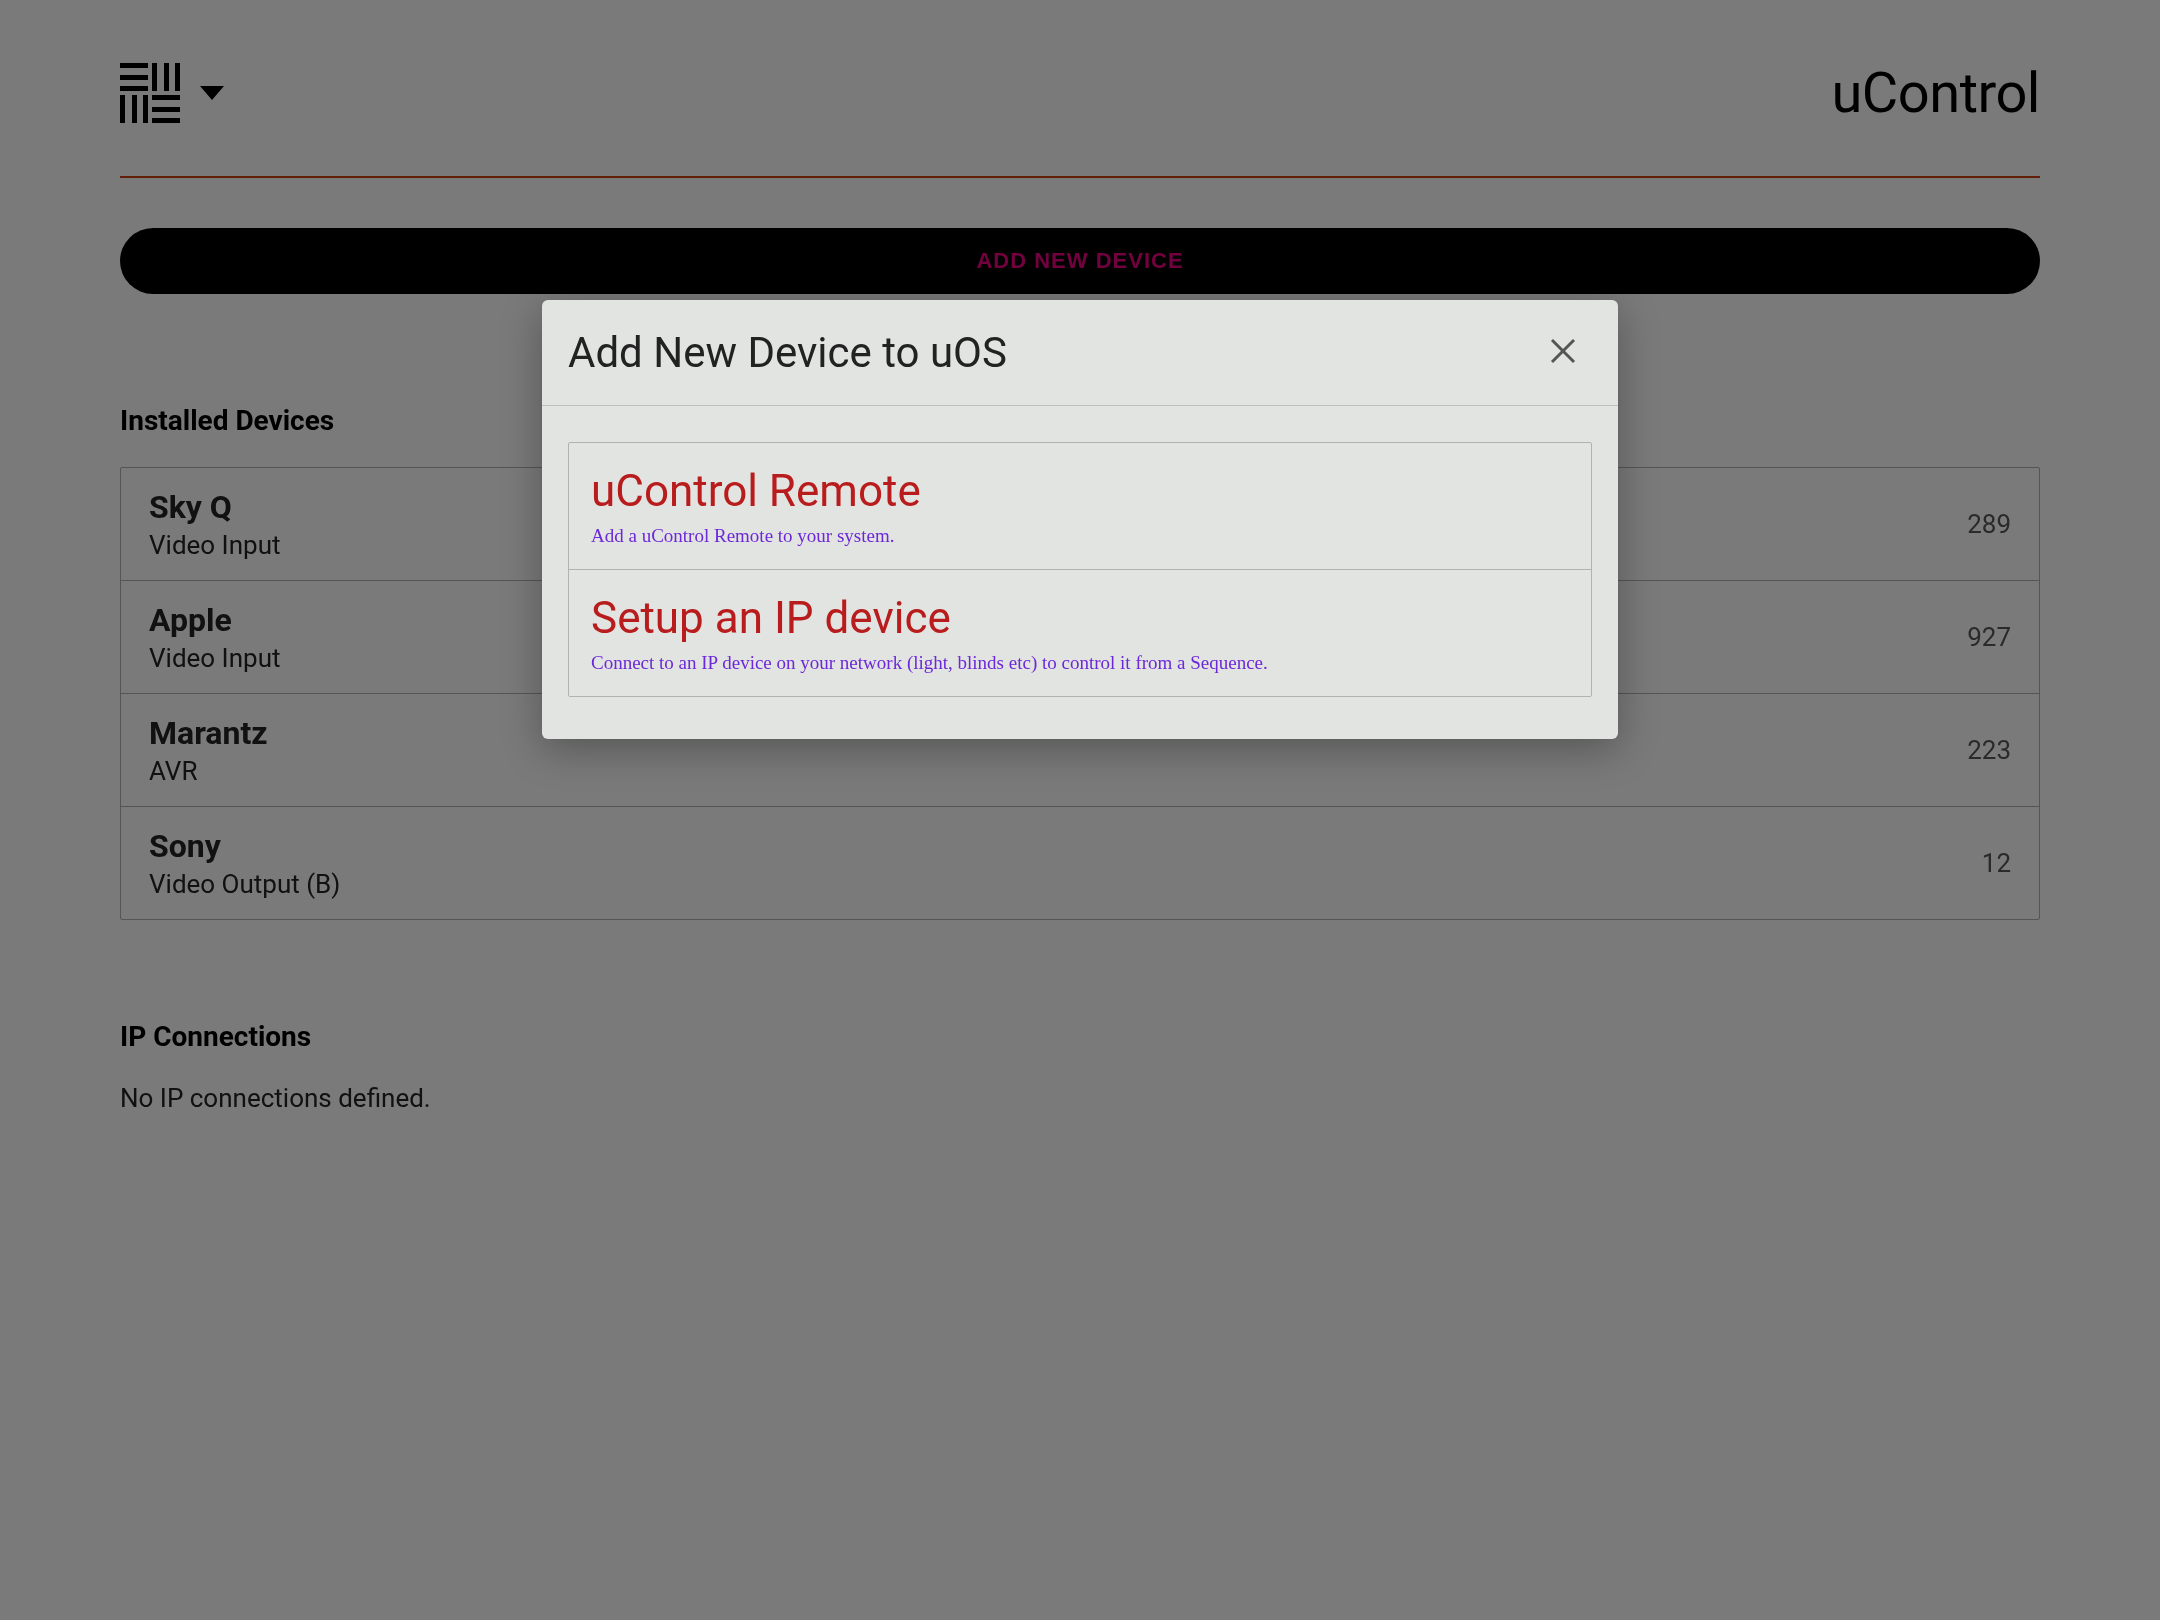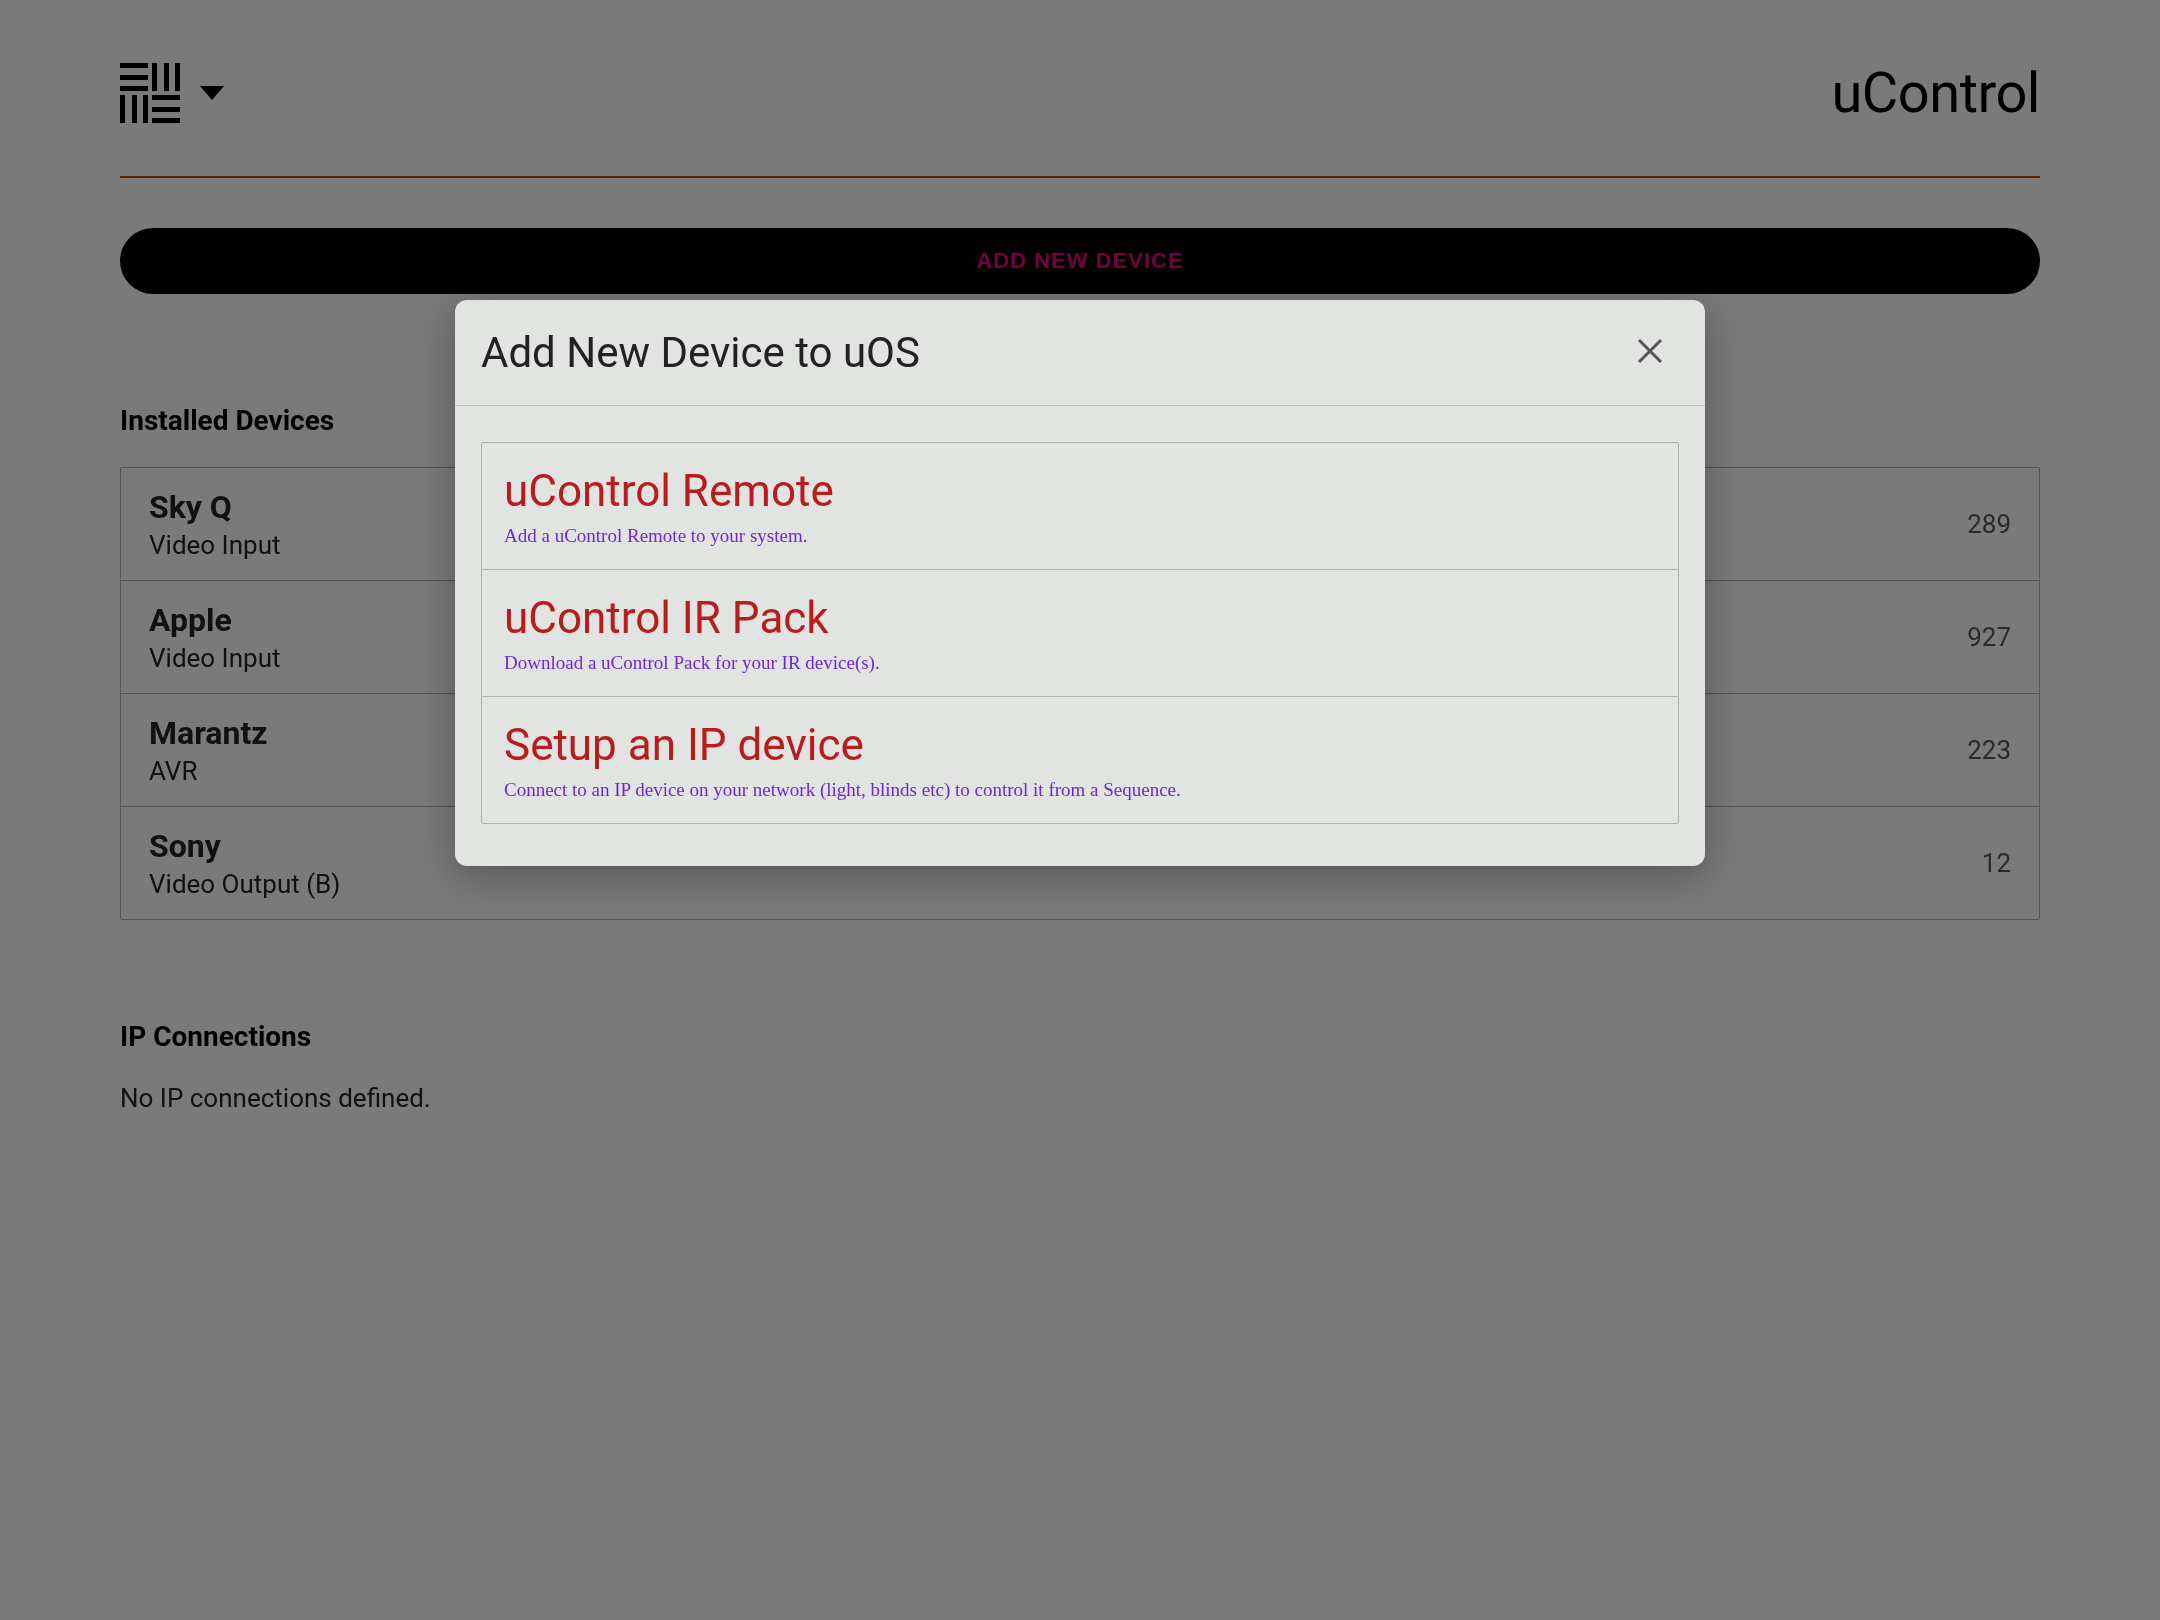--- a/index.html
+++ b/index.html
@@ -93,23 +93,23 @@
   .overlay {
     position:absolute;
     inset:0;
     background: rgba(0,0,0,0.5);
     display:flex;
     align-items:flex-start;
     justify-content:center;
   }
   .modal {
     margin-top: 300px;
-    width: 1250px;
+    width: 1076px;
     background: #e2e4e2;
-    border-radius: 12px;
+    border-radius: 6px;
     box-shadow: 0 10px 40px rgba(0,0,0,.3);
   }
   .modal-header {
     display:flex;
     align-items:center;
     justify-content:space-between;
     padding: 28px 32px 28px 26px;
     border-bottom: 1px solid #bcbfbc;
   }
   .modal-title { font-size: 42px; color:#222; font-weight:400; }
@@ -215,23 +215,19 @@
           </svg>
       </div>
     </div>
     <div class="modal-body">
       <div class="option-list">
         <div class="option">
           <div class="option-title">uControl Remote</div>
           <div class="option-desc">Add a uControl Remote to your system.</div>
         </div>
         <div class="option">
-          <div class="option-title">uControl IR Pack</div>
-          <div class="option-desc">Download a uControl Pack for your IR device(s).</div>
-        </div>
-        <div class="option">
           <div class="option-title">Setup an IP device</div>
           <div class="option-desc">Connect to an IP device on your network (light, blinds etc) to control it from a Sequence.</div>
         </div>
       </div>
     </div>
   </div>
 </div>
 
 </body></html>

